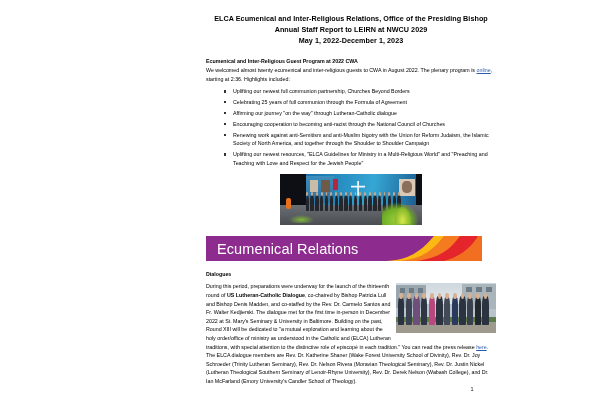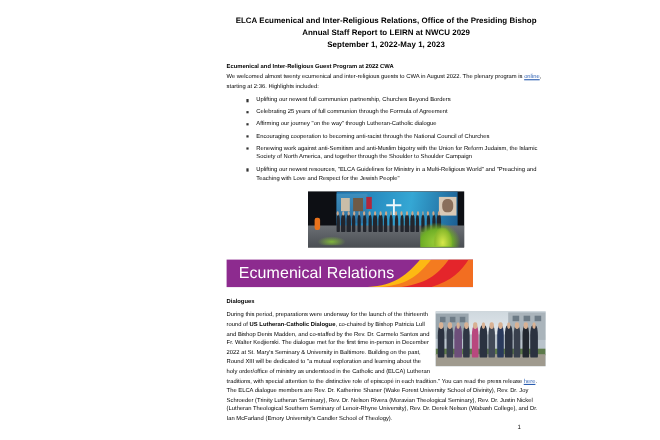--- a/index.html
+++ b/index.html
@@ -132,21 +132,21 @@
   }
   .ps-greenL {
     position:absolute; left:6%; bottom:4%; width:18%; height:16%;
     background: radial-gradient(ellipse at 50% 60%, #7fb53a 0%, rgba(0,0,0,0) 72%);
   }
 
   
   .banner {
     position: relative;
     margin-top: 11px;
-    width: 224px;
+    width: 276px;
     height: 25px;
     background: #8d2b8f;
     overflow: hidden;
   }
   .banner-text {
     position: absolute;
     left: 11px;
     top: 50%;
     transform: translateY(-50%);
     color: #ffffff;
@@ -204,21 +204,21 @@
   .clearfix::after { content:""; display:block; clear:both; }
 </style>
 </head>
 <body>
 
 <div class="page">
 
   <div class="doc-title">
     <div>ELCA Ecumenical and Inter-Religious Relations, Office of the Presiding Bishop</div>
     <div>Annual Staff Report to LEIRN at NWCU 2029</div>
-    <div>September 1, 2022-May 1, 2023</div>
+    <div>May 1, 2022-December 1, 2023</div>
   </div>
 
   <div class="section-head">Ecumenical and Inter-Religious Guest Program at 2022 CWA</div>
 
   <p class="para"><span>We welcomed almost twenty ecumenical and inter-religious guests to CWA in August 2022. The plenary program is </span><a class="link" href="#">online</a><span>, starting at 2:36. Highlights included:</span></p>
 
   <ul class="bullets">
     <li>Uplifting our newest full communion partnership, Churches Beyond Borders</li>
     <li>Celebrating 25 years of full communion through the Formula of Agreement</li>
     <li>Affirming our journey "on the way" through Lutheran-Catholic dialogue</li>

